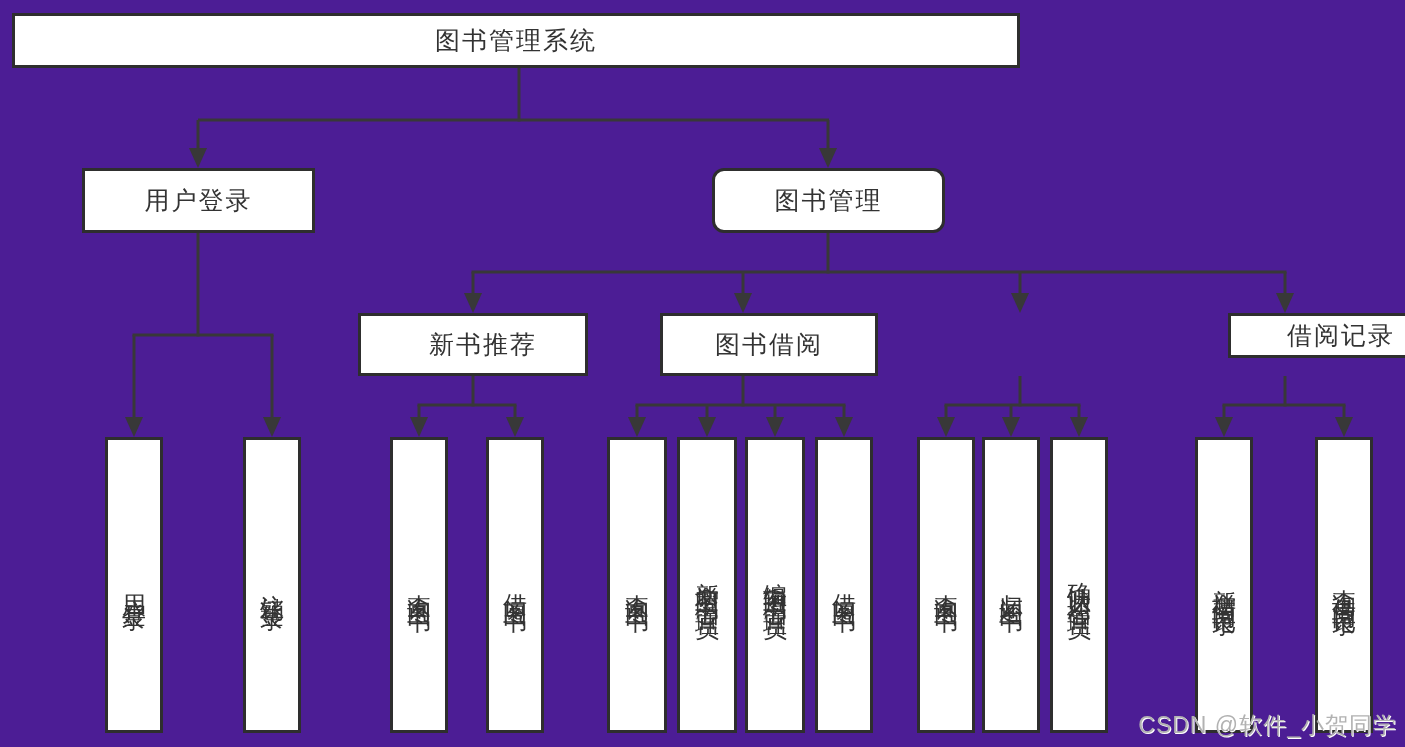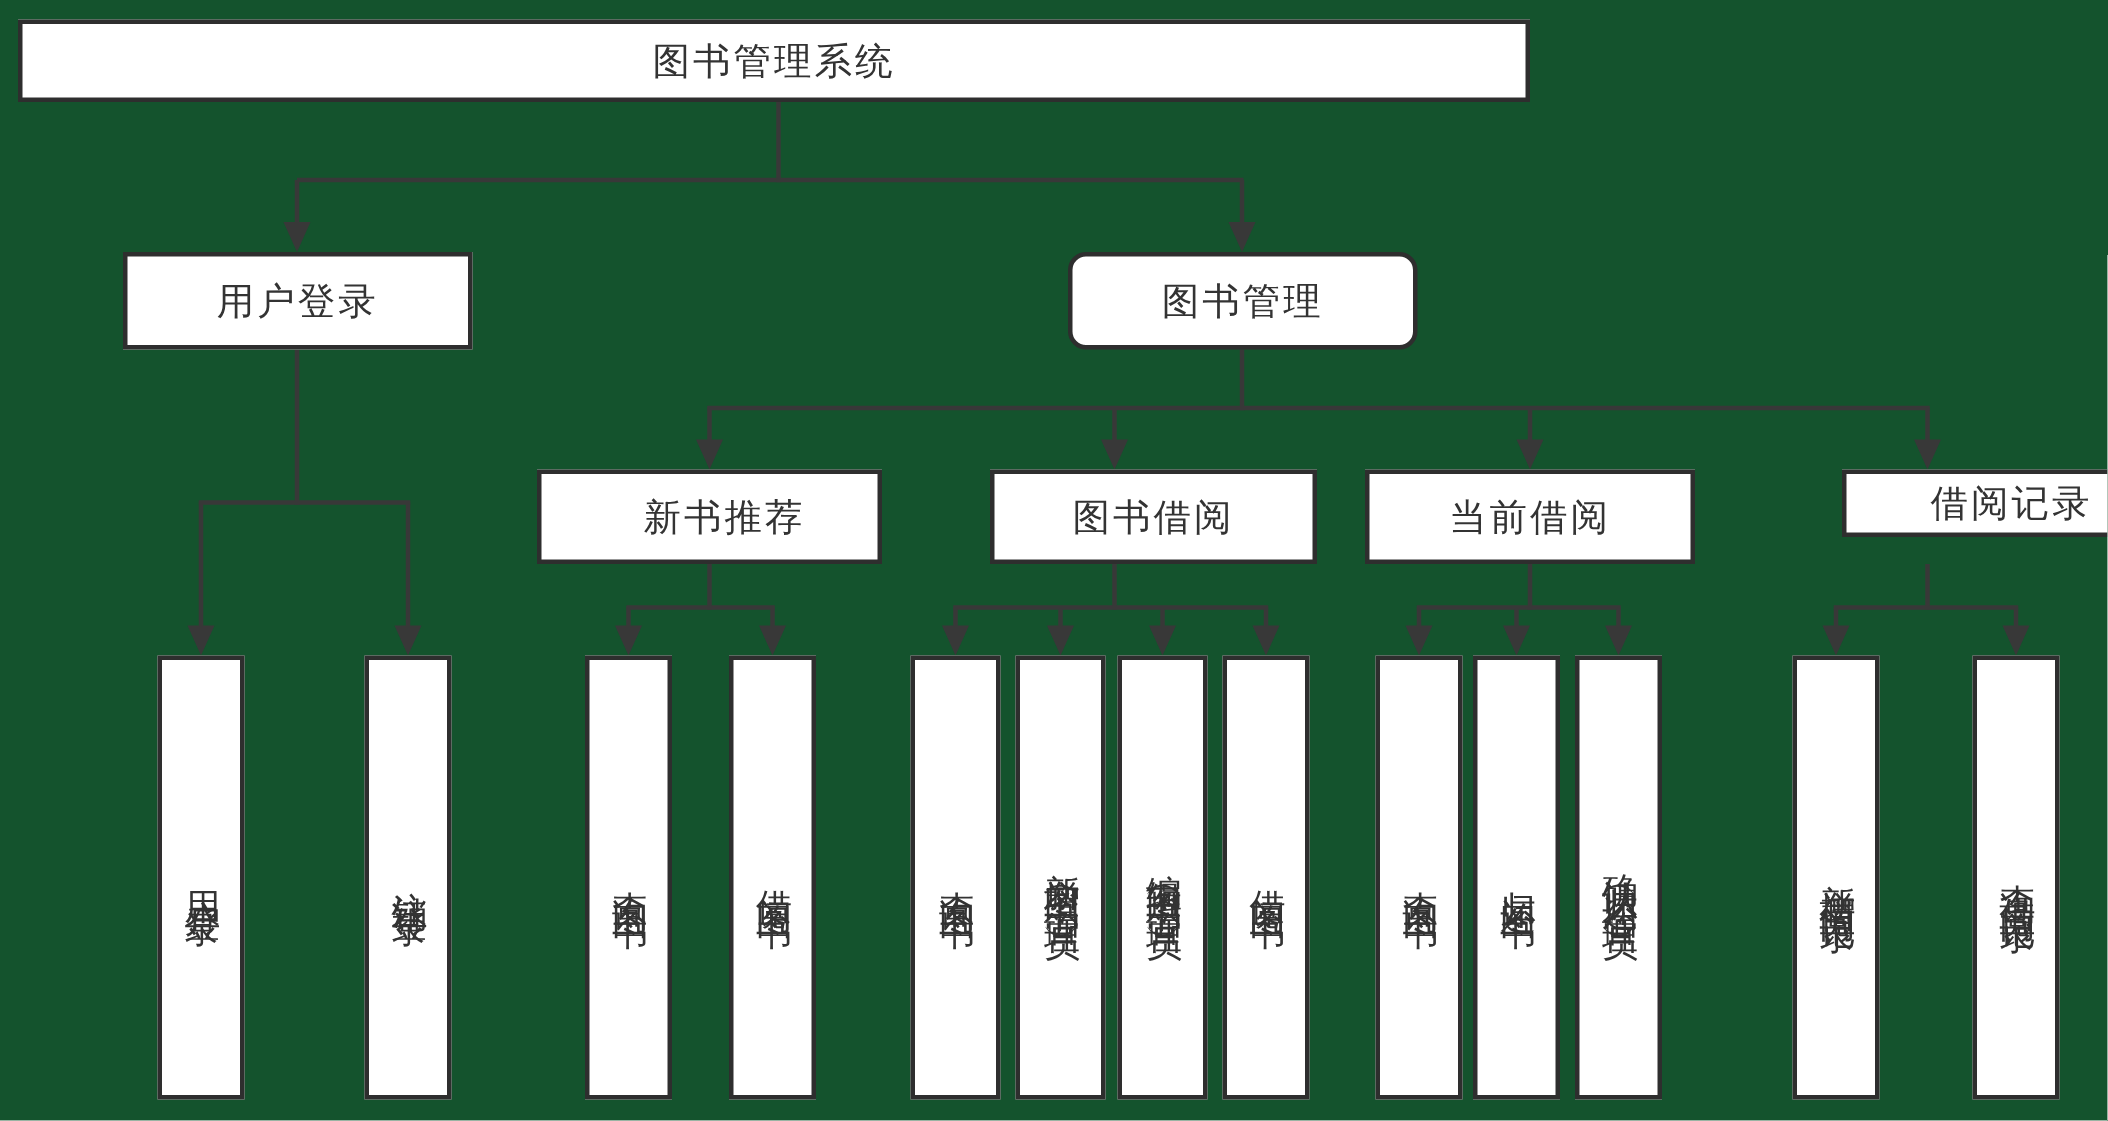--- a/index.html
+++ b/index.html
@@ -1,19 +1,19 @@
 <!DOCTYPE html>
 <html><head>
 <meta charset="utf-8">
 <style>
   html,body{margin:0;padding:0;background:#ffffff;}
   .canvas{
     position:relative;
     width:1405px;height:747px;
-    background:#14532d;
+    background:#4c1d95;
     font-family:"Liberation Sans", sans-serif;
     color:#333333;
     overflow:hidden;
   }
   .connector-svg{position:absolute;left:0;top:0;width:1405px;height:747px;}
   .box{
     position:absolute;
     background:#ffffff;
     border:3px solid #2e2e2e;
     box-sizing:border-box;
@@ -122,23 +122,20 @@
   <div class="box hbox" style="left:712px;top:168px;width:233px;height:65px;border-radius:12px;">
     <span>图书管理</span>
   </div>
 
   <div class="box hbox" style="left:358px;top:313px;width:230px;height:63px;padding-left:20px;">
     <span>新书推荐</span>
   </div>
   <div class="box hbox" style="left:634px;top:313px;width:218px;height:63px;margin-left:26px;">
     <span>图书借阅</span>
   </div>
-  <div class="box hbox" style="left:910px;top:313px;width:220px;height:63px;">
-    <span>当前借阅</span>
-  </div>
   <div class="box hbox" style="left:1228px;top:313px;width:226px;height:45px;">
     <span>借阅记录</span>
   </div>
 
   <div class="box vbox" style="left:105px;top:437px;width:58px;height:296px;">
     <span>用户登录</span>
   </div>
   <div class="box vbox" style="left:243px;top:437px;width:58px;height:296px;">
     <span>注销登录</span>
   </div>
@@ -173,14 +170,15 @@
     <span>确认归还（管理员）</span>
   </div>
 
   <div class="box vbox" style="left:1195px;top:437px;width:58px;height:296px;">
     <span>新增借阅记录</span>
   </div>
   <div class="box vbox" style="left:1315px;top:437px;width:58px;height:296px;">
     <span>查询借阅记录</span>
   </div>
 
+  <div class="watermark">CSDN @软件_小贺同学</div>
 
 </div>
 
 </body></html>

